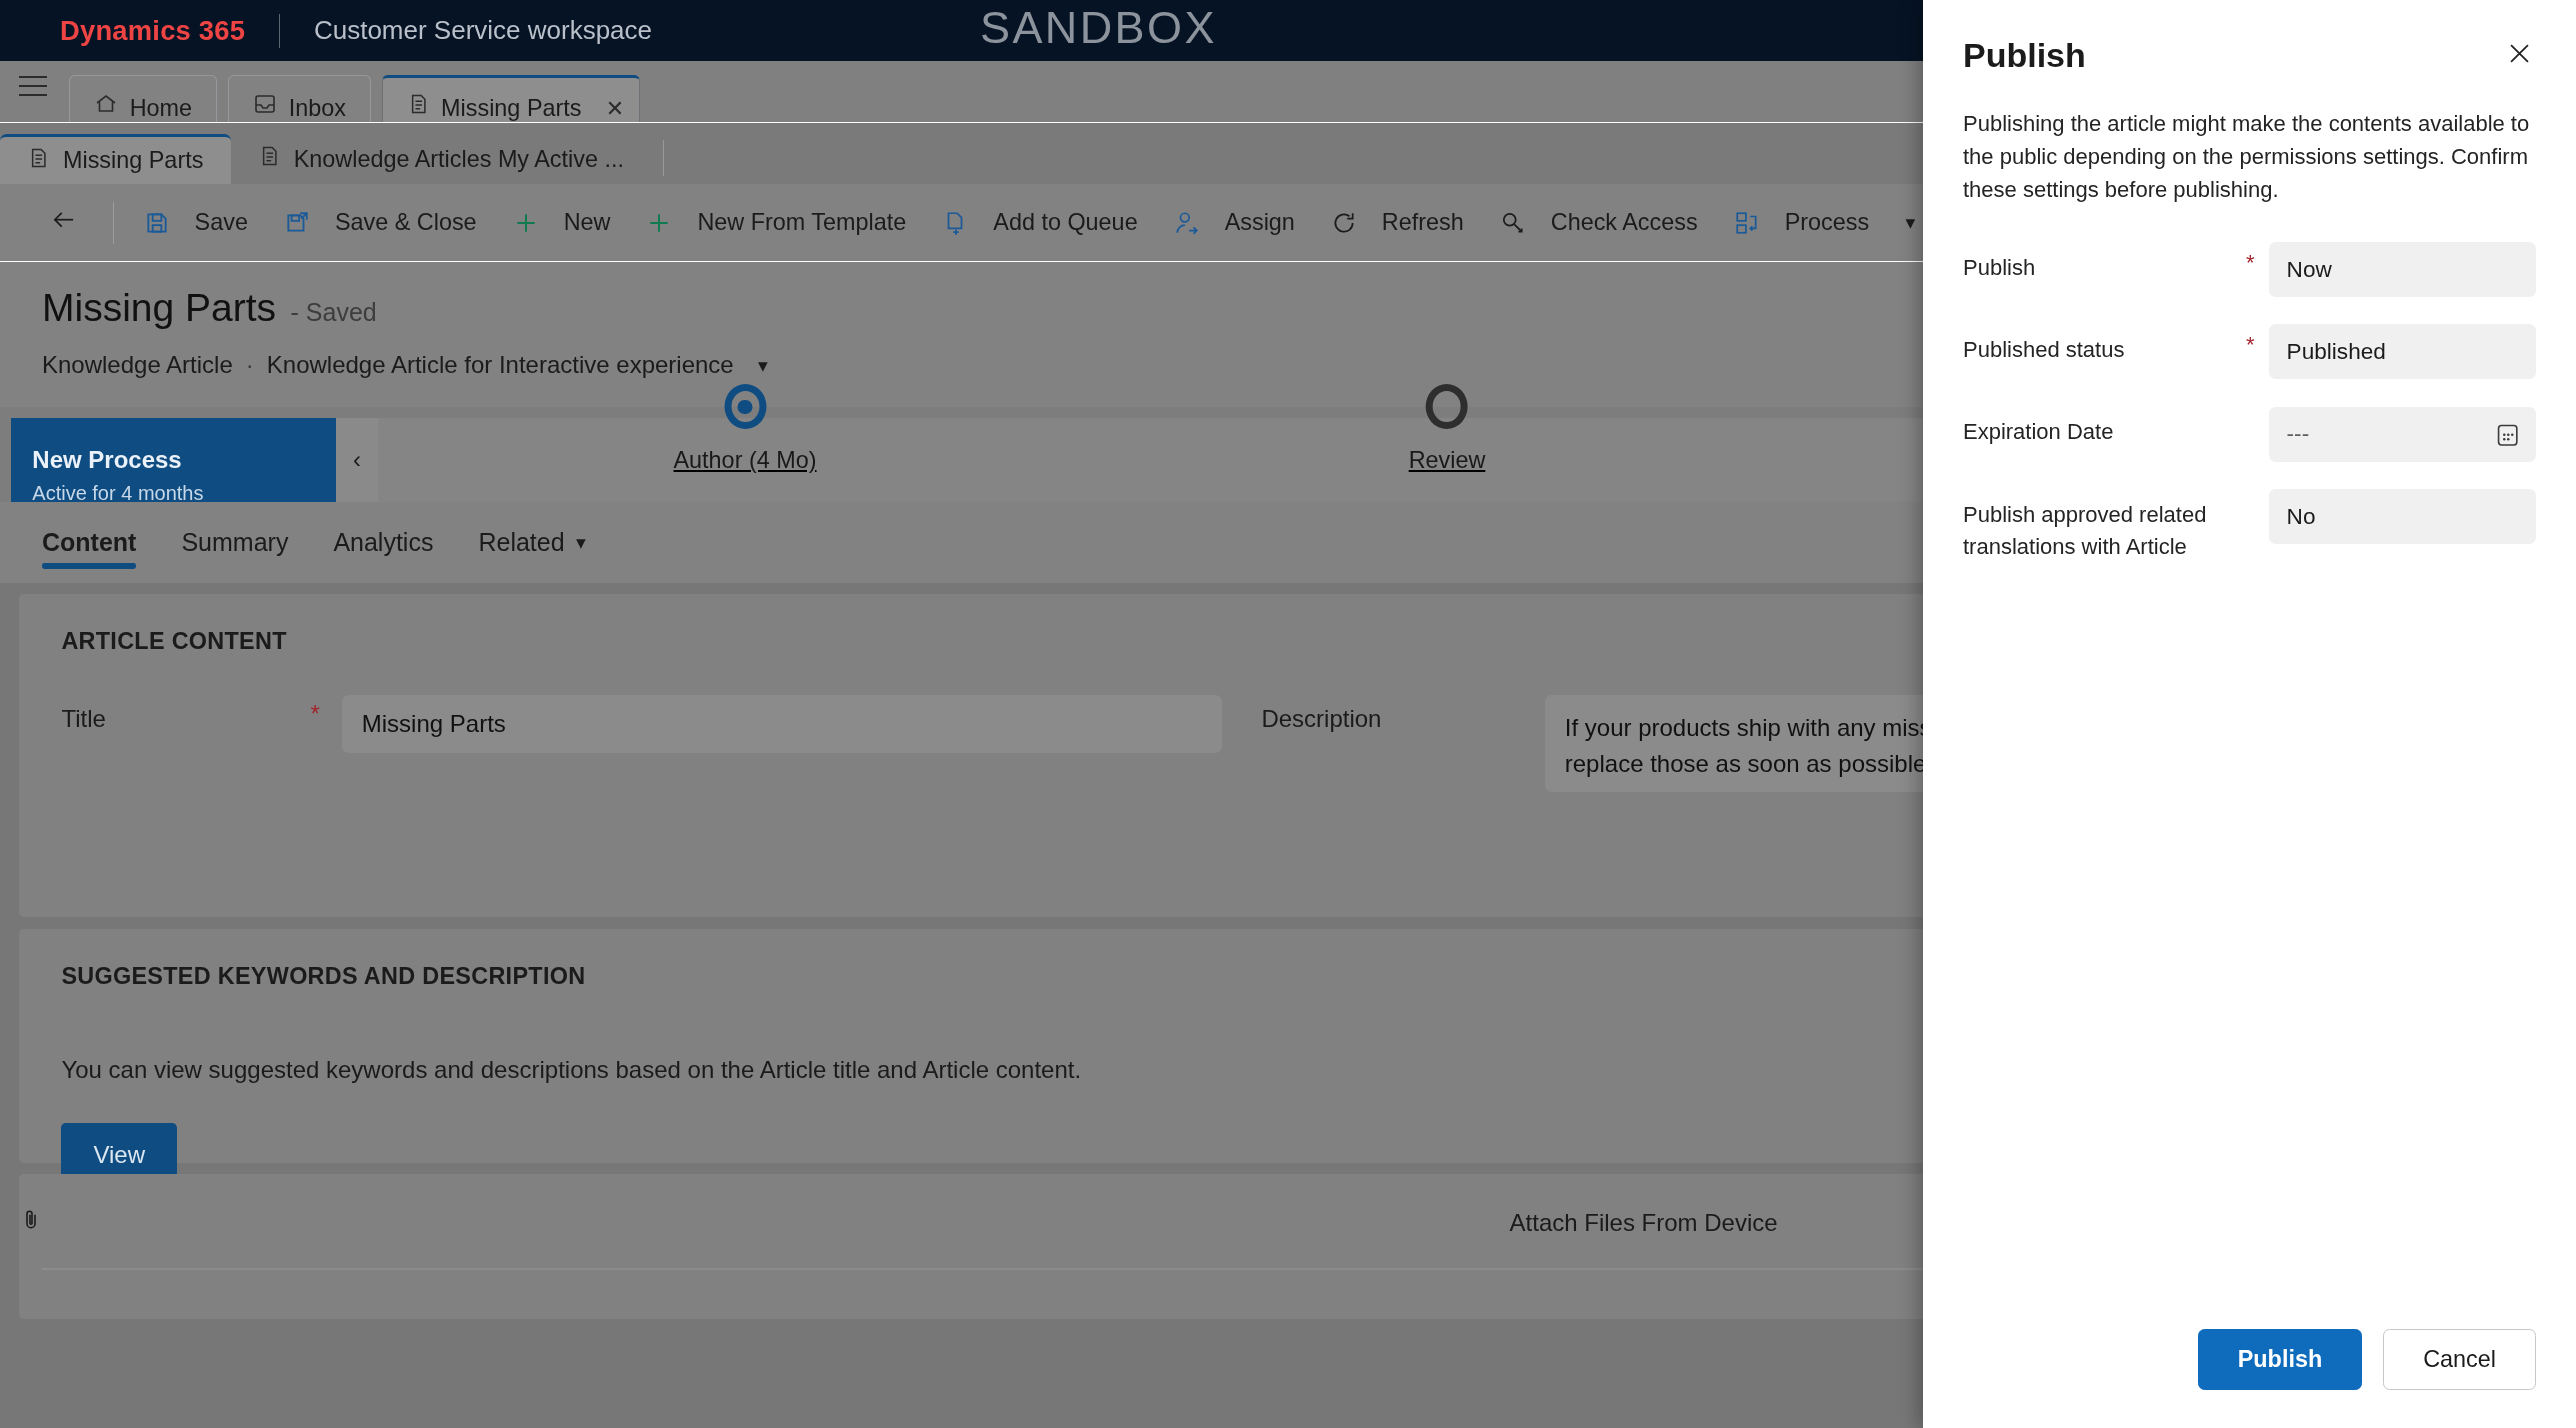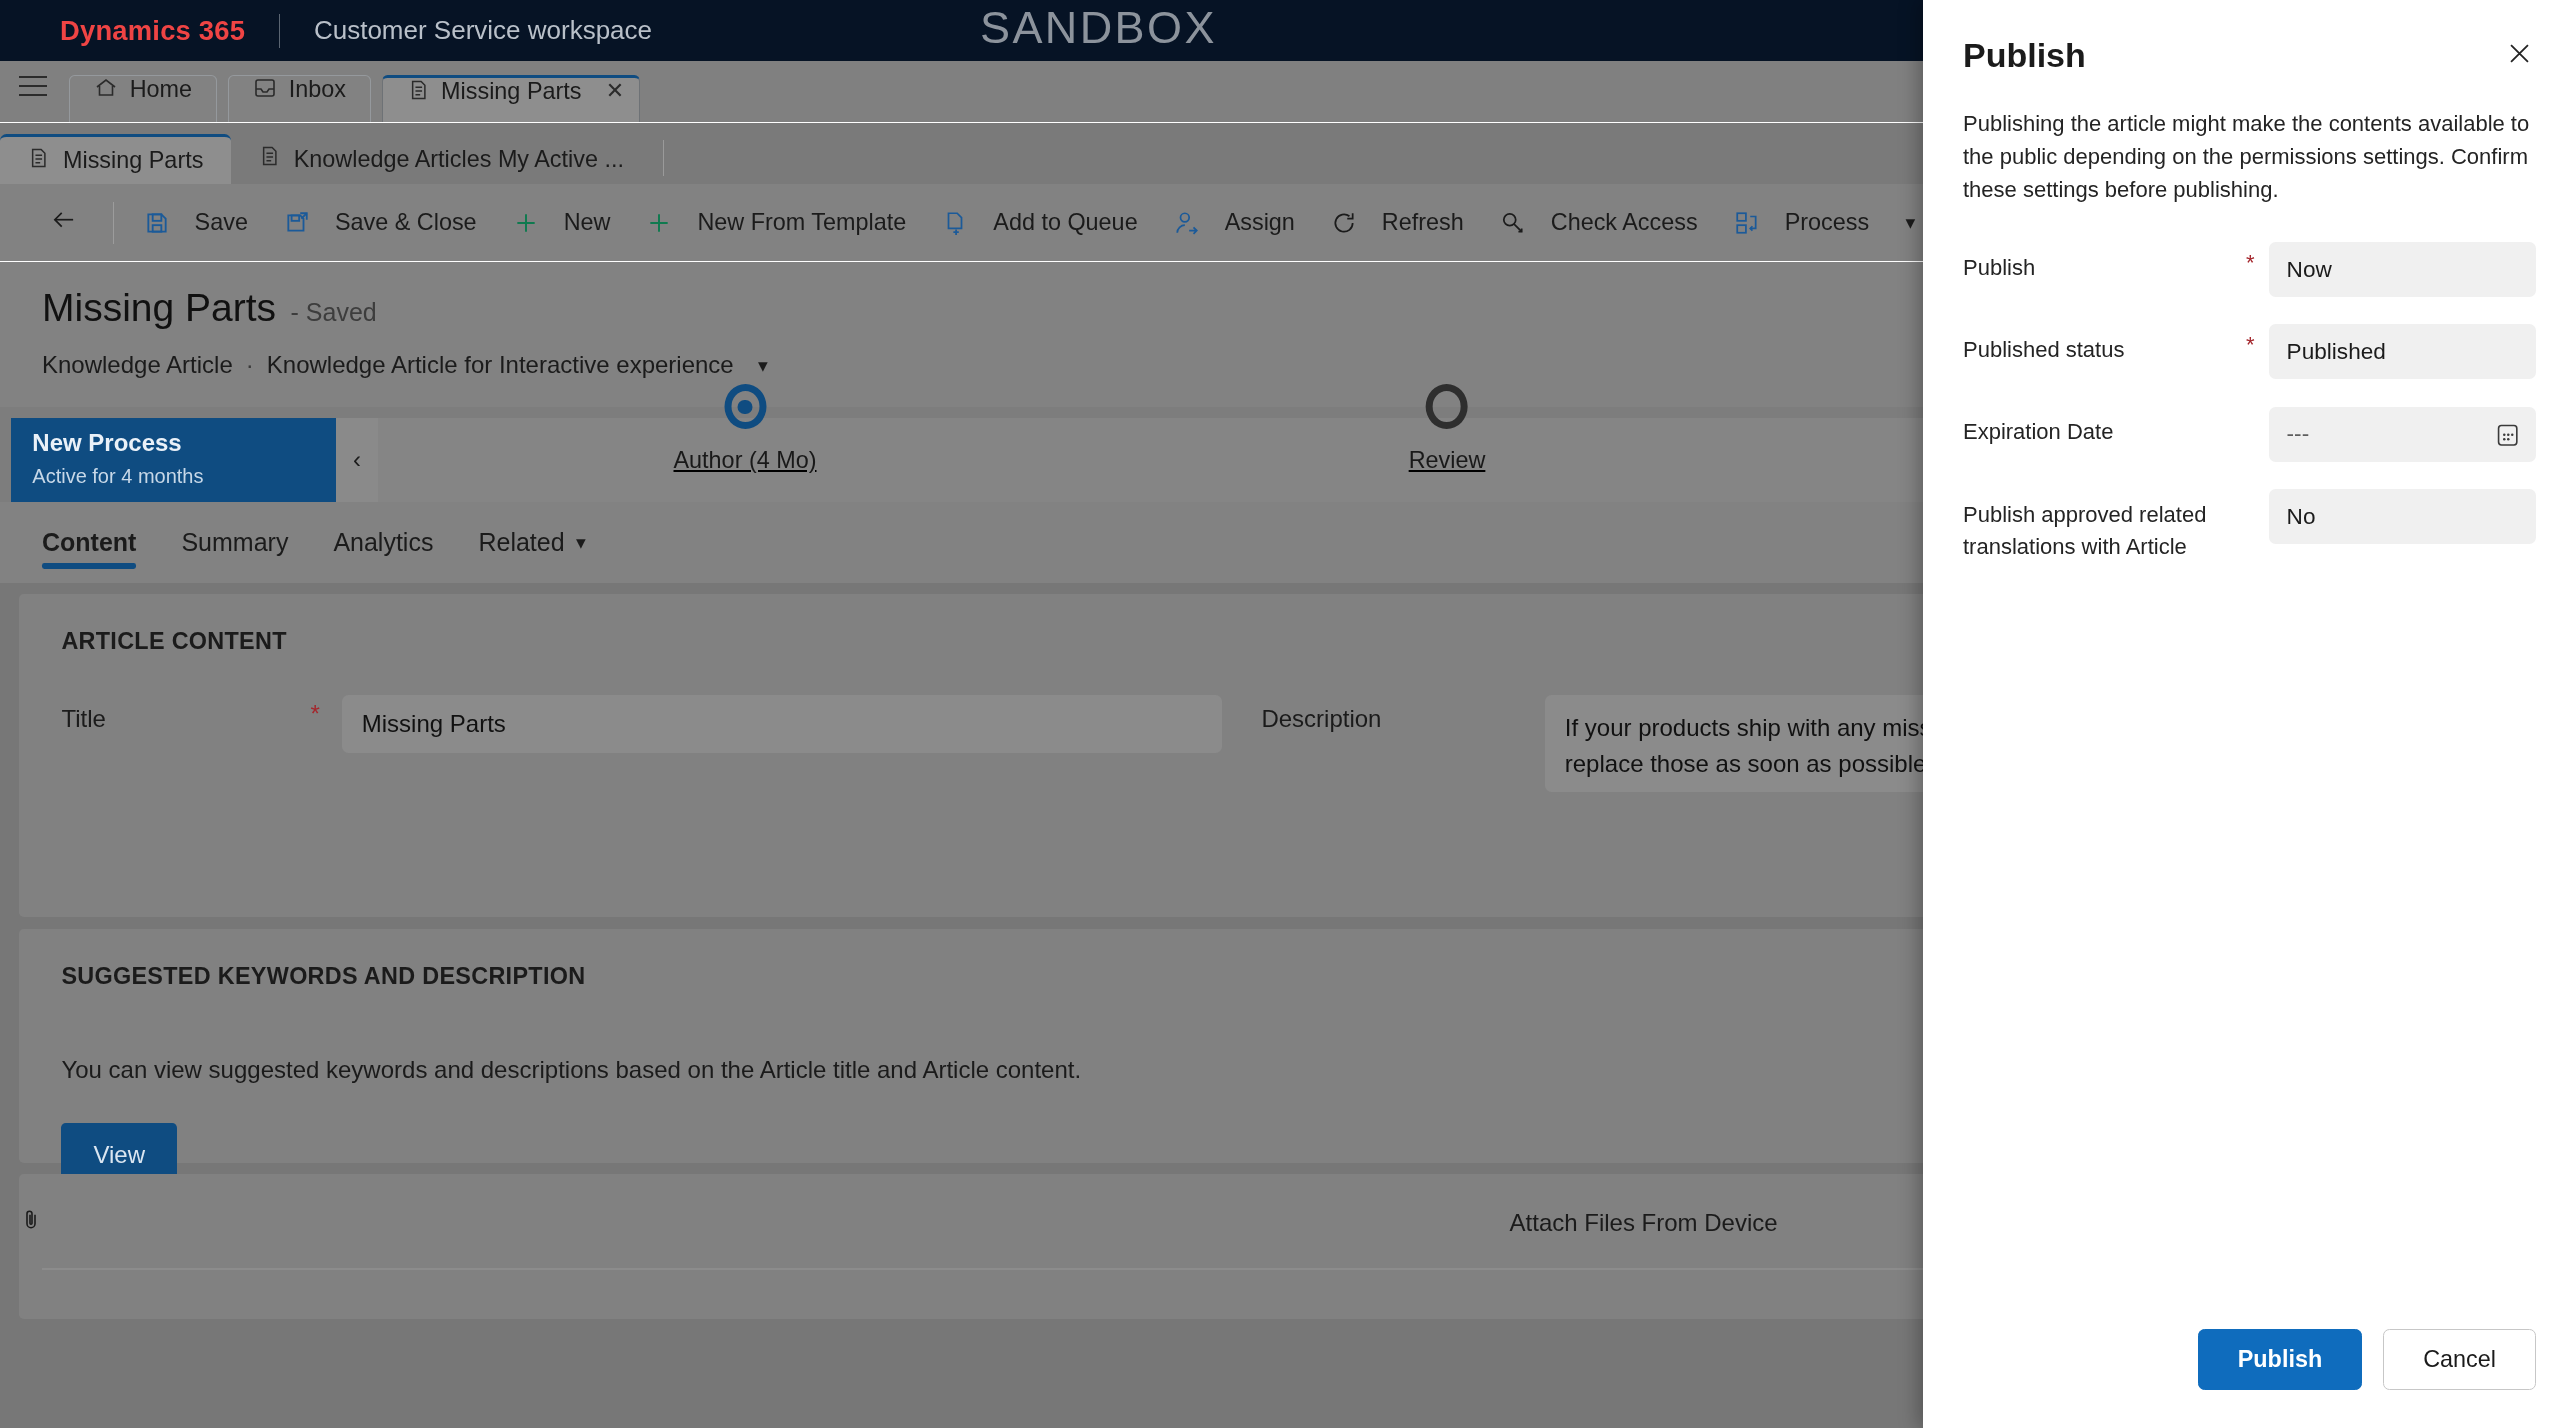--- a/index.html
+++ b/index.html
@@ -46,21 +46,21 @@
   .search-ico { color: #c3c9d1; }
 
   
   .tabrow1 {
     position: absolute; top: 61px; left: 0; width: 2576px; height: 61px;
     background: #808080; display: flex; align-items: flex-end;
   }
   .hamburger { width: 27.4px; margin: 0 22.6px 19.4px 19.4px; }
   .hamburger span { display: block; height: 2.4px; background: #2b2b2b; margin-bottom: 6.5px; }
   .ptab {
-    height: 47px; display: flex; align-items: flex-start; gap: 11.3px;
+    height: 47px; display: flex; align-items: flex-end; gap: 11.3px;
     padding: 0 24px; font-size: 23.4px; color: #1b1b1b;
     border: 0.8px solid #95999d; border-bottom: none;
     border-radius: 5.7px 5.7px 0 0; margin-right: 11.3px; background: #828282;
   }
   .ptab.active {
     background: #8e8e8e; border: 0.8px solid #6e7276; border-bottom: none;
     border-top: 3.2px solid #0f4c81; padding-right: 14.5px;
   }
   .ptab .close-x { font-size: 22px; margin-left: 13px; color: #2b2b2b; }
 
@@ -97,21 +97,21 @@
   .rec-title-line { position: absolute; left: 42px; top: 24px; display: flex; align-items: baseline; gap: 14.5px; }
   .rec-title { font-size: 39px; color: #111; font-weight: 400; }
   .rec-saved { font-size: 25px; color: #3d3d3d; }
   .rec-bread { position: absolute; left: 42px; top: 89px; display: flex; align-items: center; gap: 13px; font-size: 24px; color: #1b1b1b; }
   .bread-dot { color: #3a3a3a; }
 
   
   .bpf { position: absolute; top: 407px; left: 0; width: 2576px; height: 95px; background: #7d7d7d; }
   .bpf-stageinfo {
     position: absolute; left: 11.3px; top: 11.3px; width: 325px; height: 84px;
-    background: #0f4c81; color: #eaf1f8; padding: 11px 21px;
+    background: #0f4c81; color: #eaf1f8; padding: 28px 21px;
   }
   .bpf-name { font-size: 24px; font-weight: 600; }
   .bpf-sub { font-size: 20px; margin-top: 8px; color: #c7d8e8; }
   .bpf-collapse {
     position: absolute; left: 336px; top: 11.3px; width: 42px; height: 84px;
     background: #8a8a8a; display: flex; align-items: center; justify-content: center;
     font-size: 24px; color: #1b1b1b;
   }
   .bpf-track { position: absolute; left: 378px; top: 11.3px; right: 0; height: 84px; background: #858585; }
   .bpf-stage { position: absolute; top: -34px; text-align: center; transform: translateX(-50%); text-decoration: underline; }

